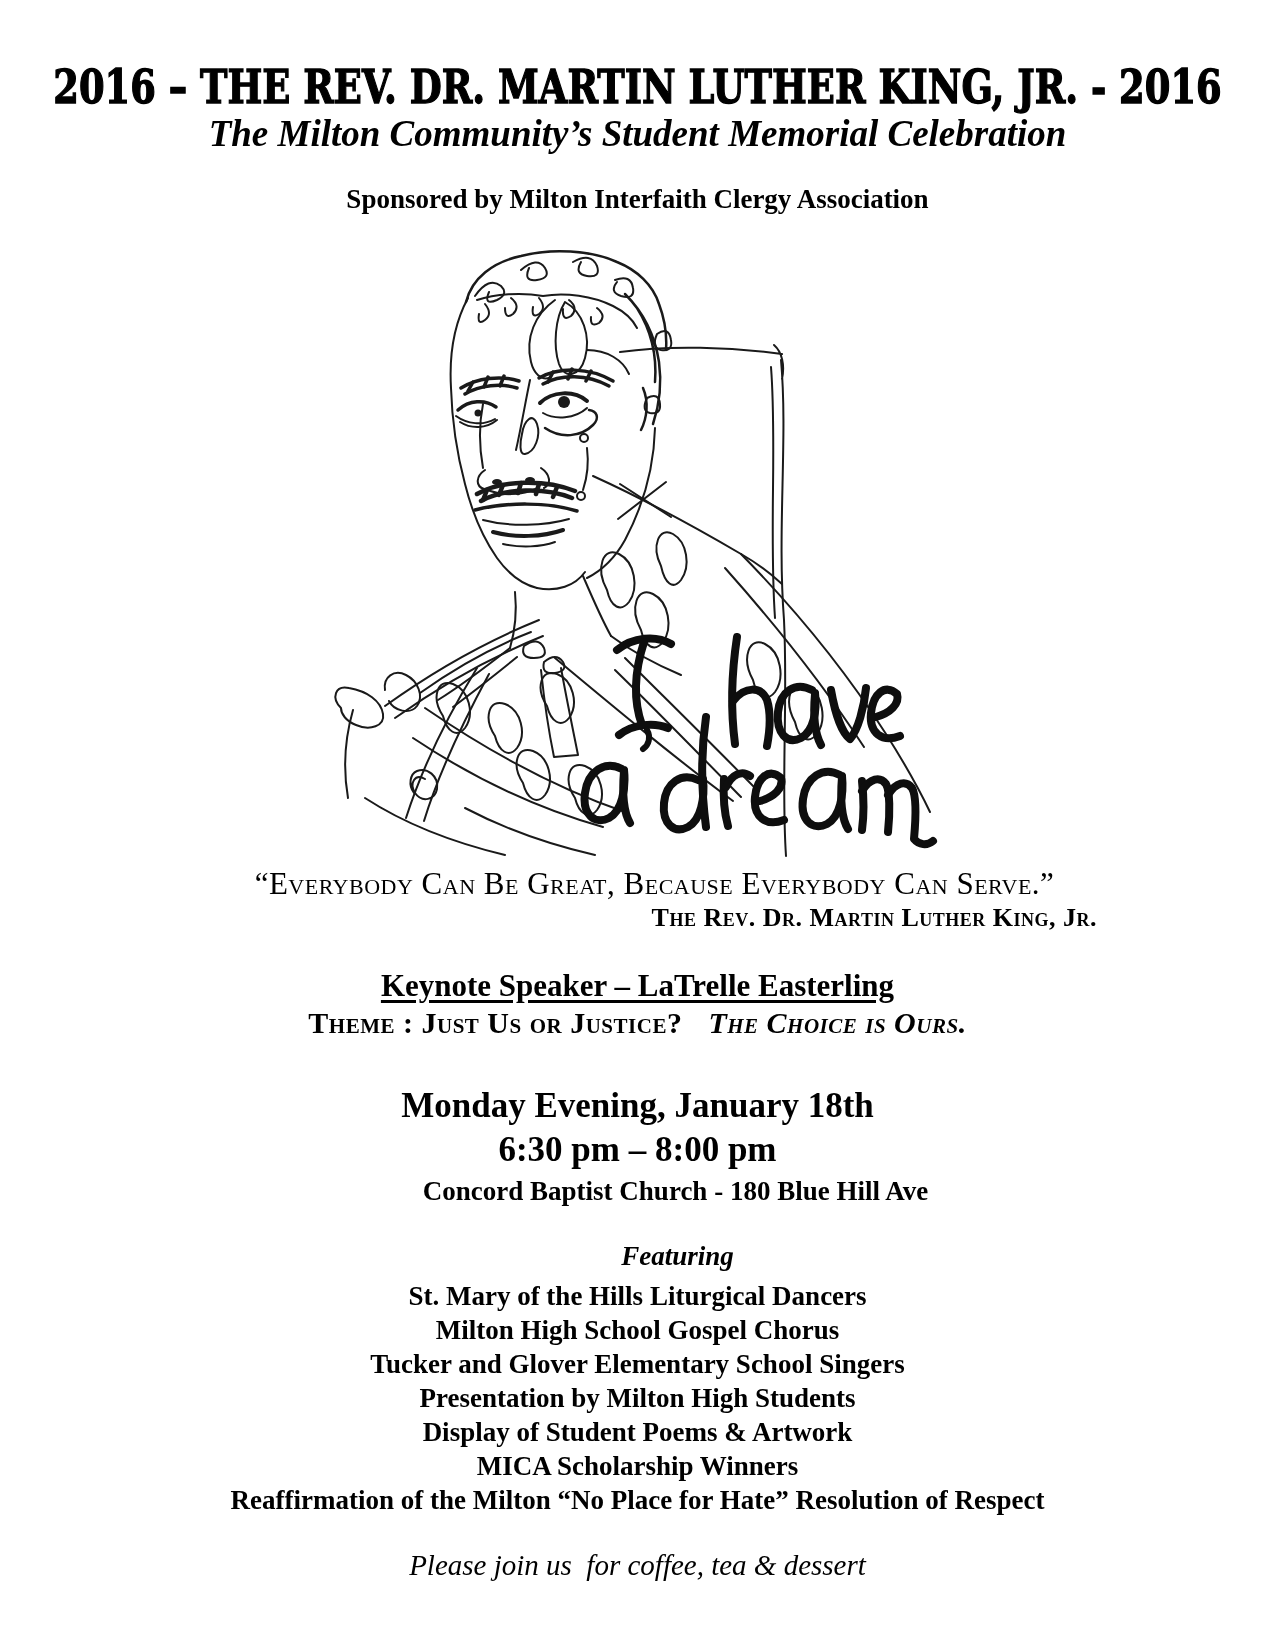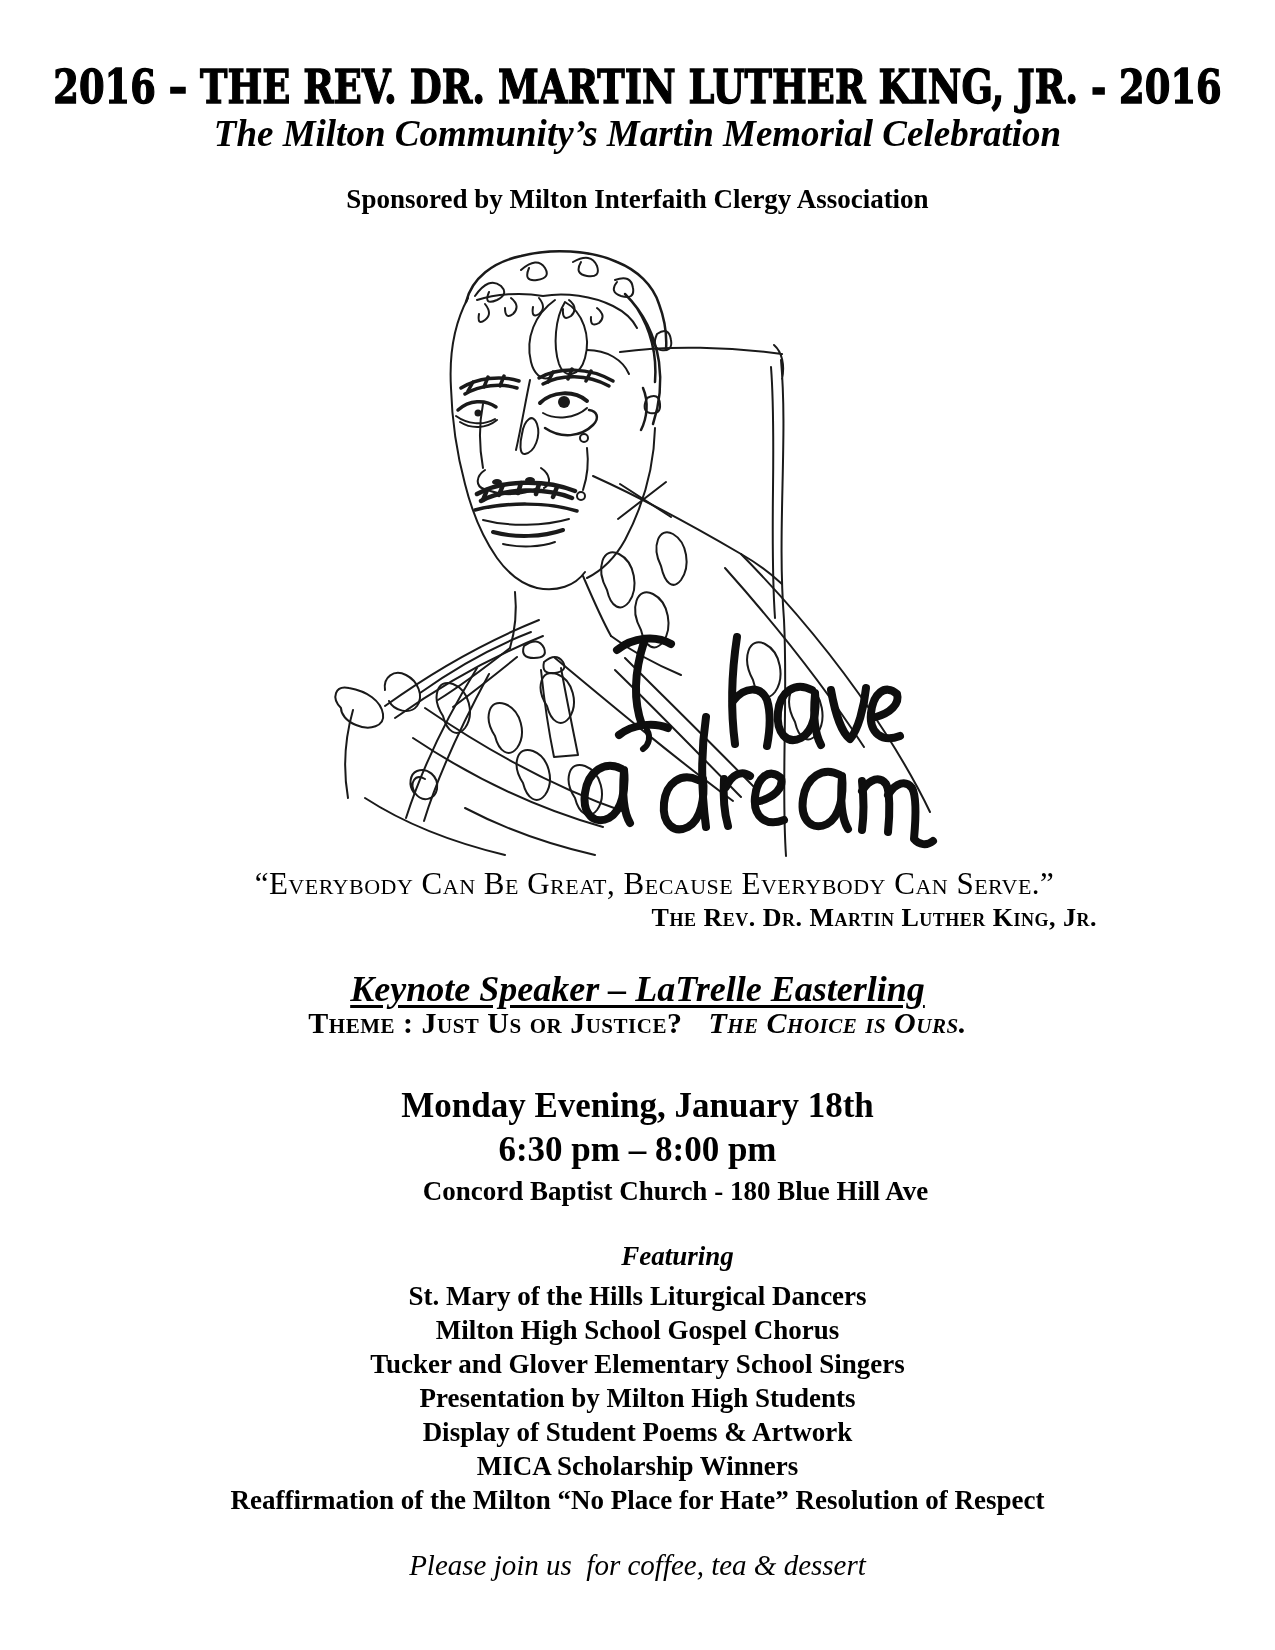--- a/index.html
+++ b/index.html
@@ -58,22 +58,21 @@
     right: 178px; left: auto; width: auto;
     font-weight: 700;
     font-variant: small-caps;
     font-size: 26px;
     letter-spacing: 0.5px;
     position: absolute;
   }
   .keynote {
     top: 968px;
     font-weight: 700;
-    font-style: italic;
-    font-size: 36px;
+    font-size: 31px;
     text-decoration: underline;
     text-underline-offset: 4px;
   }
   .theme {
     top: 1006px;
     font-weight: 700;
     font-variant: small-caps;
     font-size: 30px;
     letter-spacing: 0.5px;
     white-space: nowrap;
@@ -94,21 +93,21 @@
     top: 1549px;
     font-style: italic;
     font-size: 29px;
     white-space: pre;
   }
 </style>
 </head>
 <body>
 
 <div class="abs title">2016 – THE REV. DR. MARTIN LUTHER KING, JR. - 2016</div>
-<div class="abs subtitle">The Milton Community’s Martin Memorial Celebration</div>
+<div class="abs subtitle">The Milton Community’s Student Memorial Celebration</div>
 <div class="abs sponsor">Sponsored by Milton Interfaith Clergy Association</div>
 
 <div class="artwork">
   <span class="sr-only">I have</span>
   <span class="sr-only">a dream</span>
   <svg width="630" height="630" viewBox="0 0 630 630">
     <desc>Continuous-line ink sketch portrait of the Rev. Dr. Martin Luther King, Jr. seated before a chair back</desc>
     <g stroke="#1a1a1a" fill="none" stroke-width="2" stroke-linecap="round" stroke-linejoin="round">
 
       <g>

